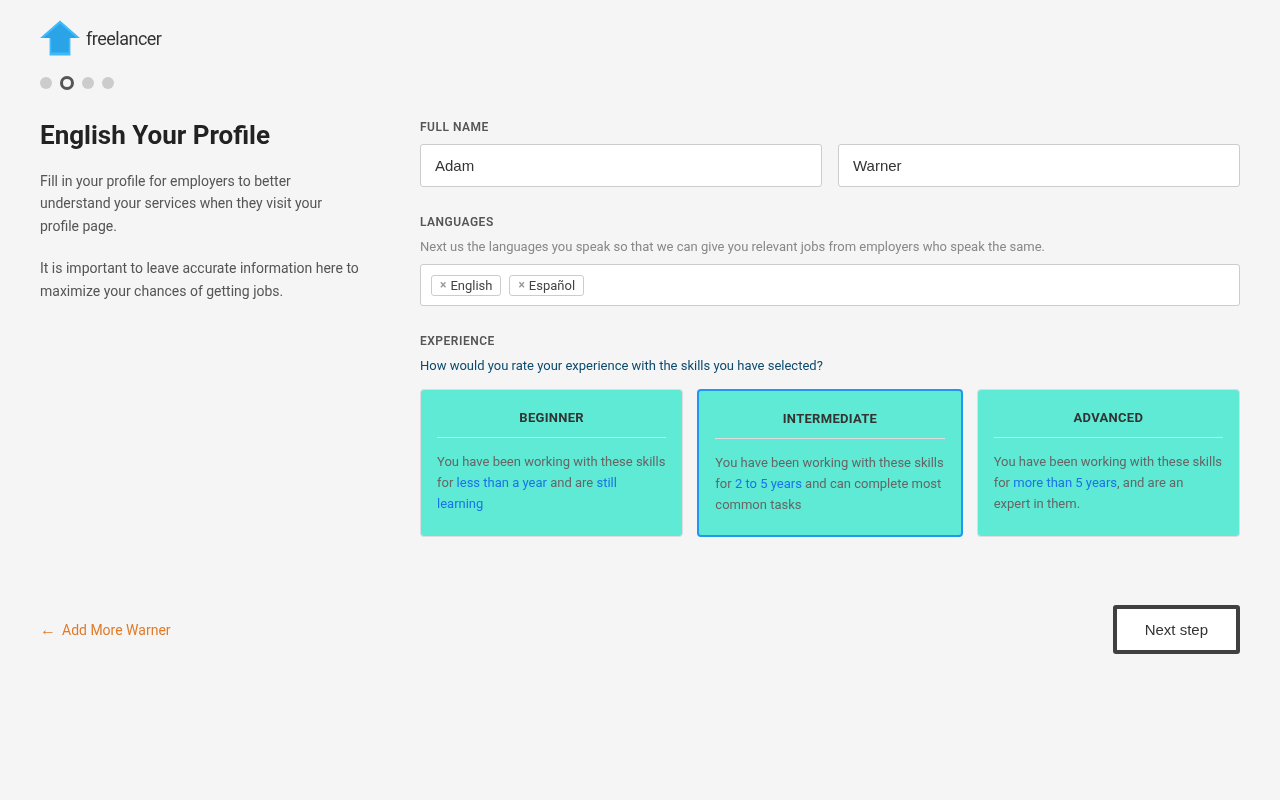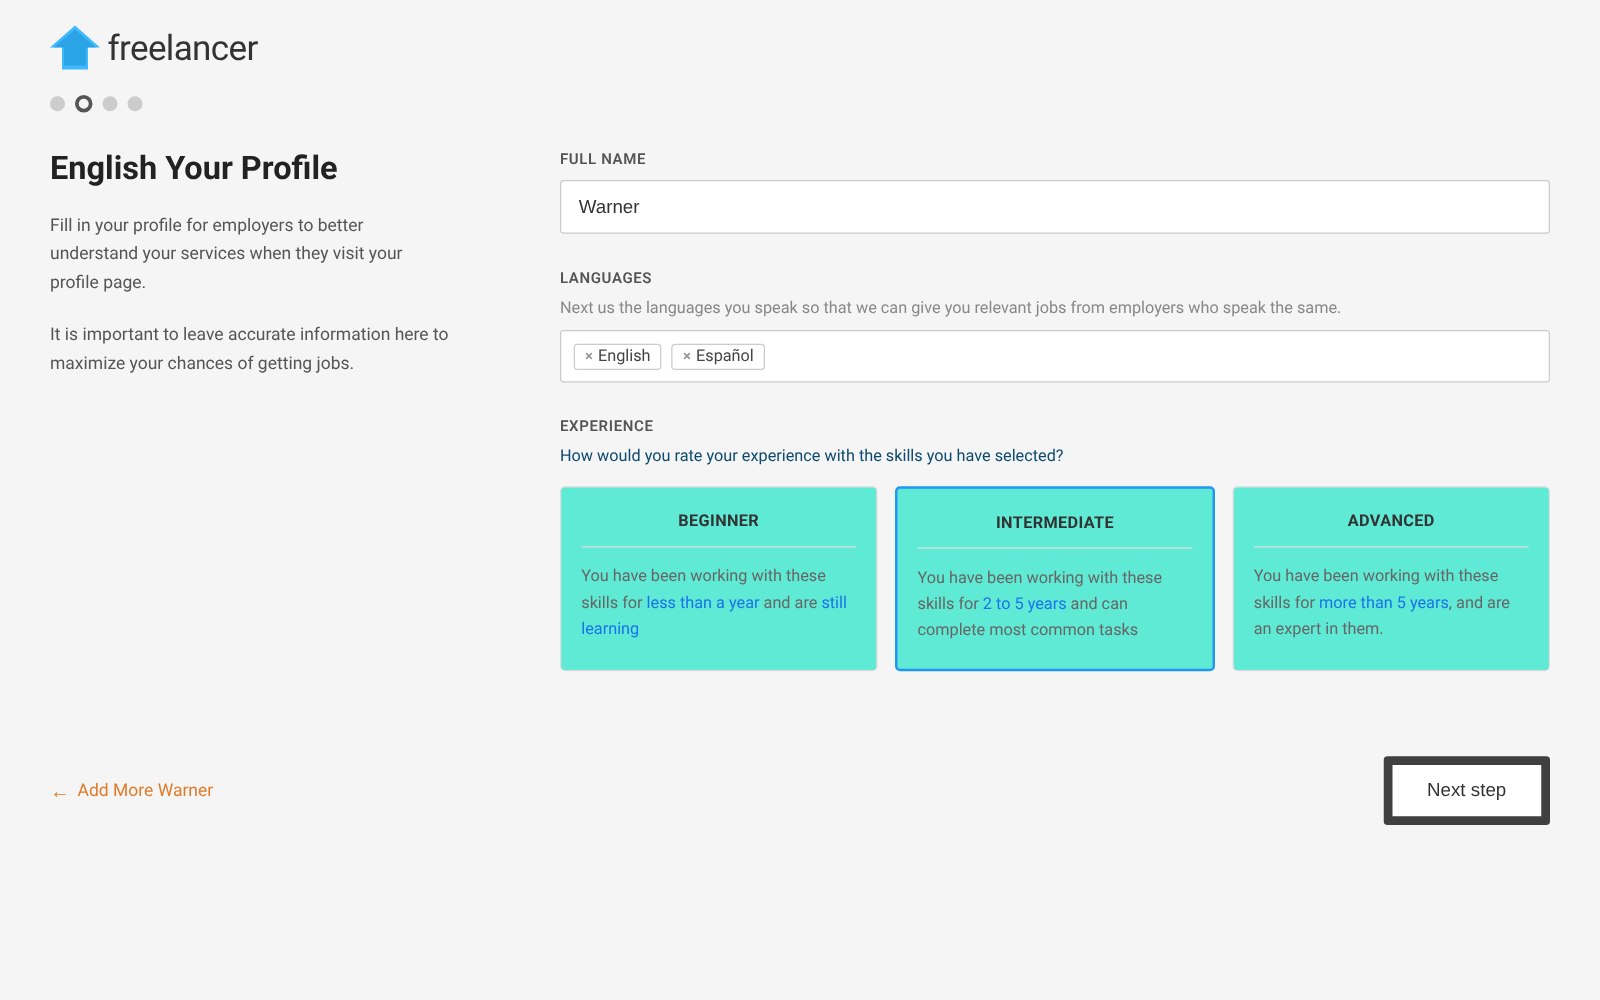--- a/index.html
+++ b/index.html
@@ -25,21 +25,21 @@
     .logo {
       display: flex;
       align-items: center;
       gap: 6px;
     }
     .logo-icon {
       width: 40px;
       height: 36px;
     }
     .logo-text {
-      font-size: 28px;
+      font-size: 18px;
       color: #333;
       font-weight: 400;
       letter-spacing: -0.5px;
     }
     .progress-dots {
       display: flex;
       gap: 8px;
       margin: 18px 0 30px 0;
       align-items: center;
     }
@@ -73,21 +73,20 @@
       margin-bottom: 20px;
     }
     .description {
       font-size: 14px;
       line-height: 1.6;
       color: #555;
       margin-bottom: 20px;
     }
     .right-panel {
       flex: 1;
-      margin-left: 28px;
     }
     .section-label {
       font-size: 12px;
       font-weight: 600;
       color: #555;
       letter-spacing: 0.5px;
       margin-bottom: 10px;
       text-transform: uppercase;
     }
     .name-row {
@@ -201,21 +200,21 @@
       font-size: 14px;
       text-decoration: none;
       cursor: pointer;
     }
     .add-skills-link .arrow {
       color: #e07b2a;
       font-size: 16px;
     }
     .next-step-btn {
       padding: 12px 28px;
-      border: 7px solid #404040;
+      border: 4px solid #404040;
       border-radius: 3px;
       background: #fff;
       font-size: 15px;
       color: #333;
       cursor: pointer;
       font-weight: 400;
     }
   </style>
 </head>
 <body>
@@ -244,20 +243,21 @@
     <div class="left-panel">
       <h1 class="page-title">English Your Profile</h1>
       <p class="description">Fill in your profile for employers to better understand your services when they visit your profile page.</p>
       <p class="description">It is important to leave accurate information here to maximize your chances of getting jobs.</p>
     </div>
 
     <div class="right-panel">
 
       <div class="section-label">FULL NAME</div>
       <div class="name-row">
+        <input class="name-input" type="text" value="Adam" style="">
         <input class="name-input" type="text" value="Warner" style="">
       </div>
 
       <div class="languages-section">
         <div class="section-label">LANGUAGES</div>
         <p class="languages-hint">Next us the languages you speak so that we can give you relevant jobs from employers who speak the same.</p>
         <div class="languages-input-box">
           <div class="lang-tag">
             <span class="remove">×</span>
             <span>English</span>

